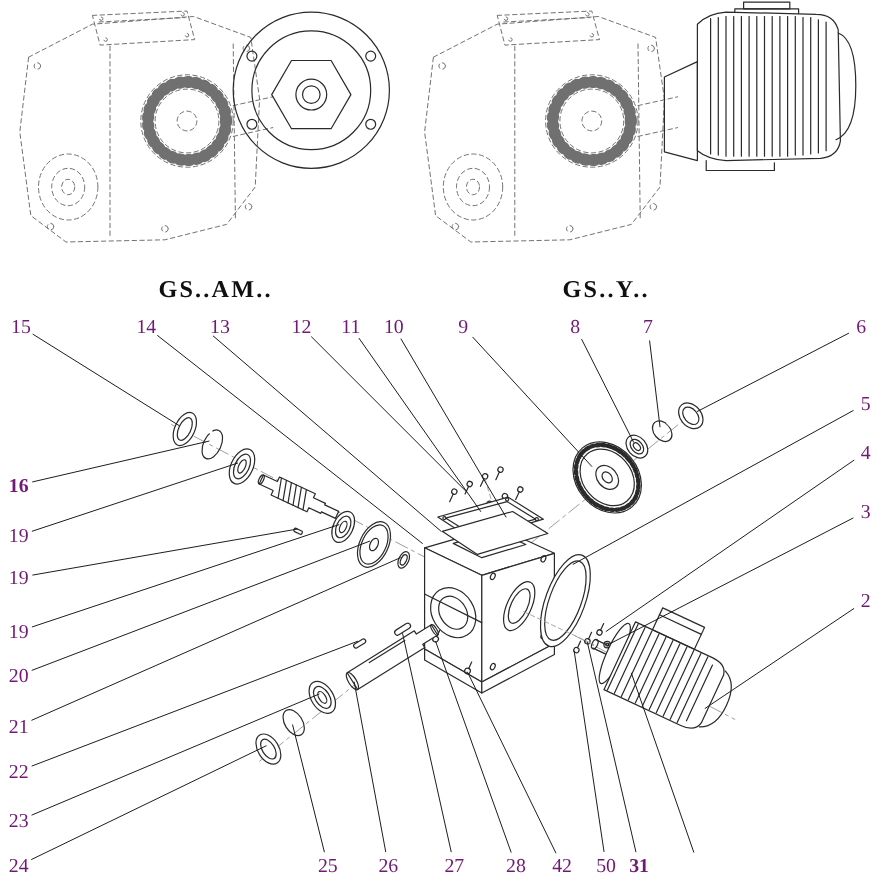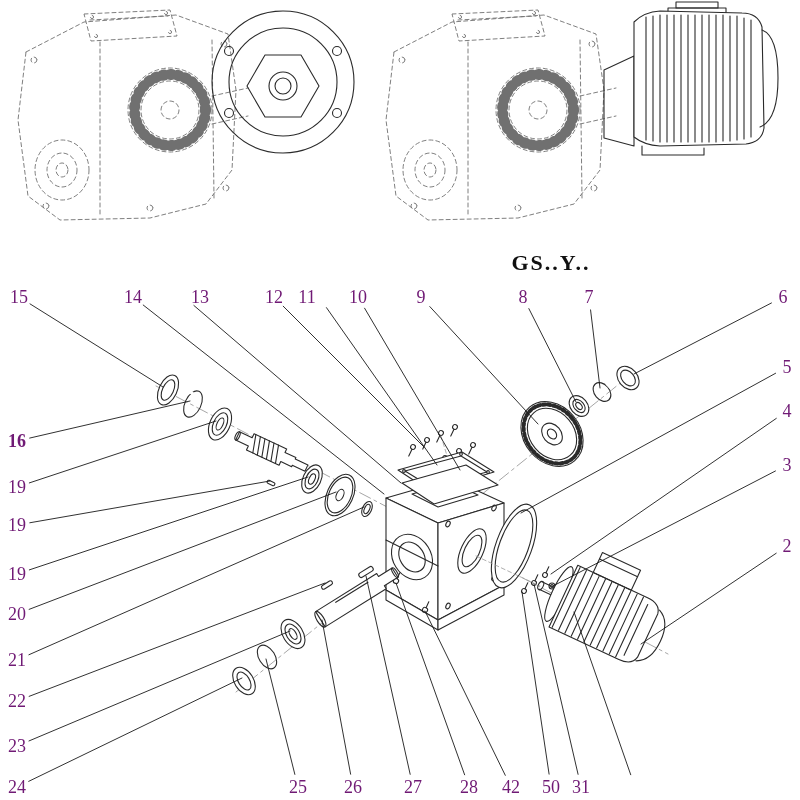--- a/index.html
+++ b/index.html
@@ -371,28 +371,29 @@
         <line x1="350.62735841807984" y1="774.2183501877205" x2="322" y2="620" class="leader-line"></line>
         <line x1="410.1735369020028" y1="774.3109848153744" x2="366" y2="576" class="leader-line"></line>
         <line x1="464.6200259169297" y1="774.7600724253927" x2="396" y2="583" class="leader-line"></line>
         <line x1="505.2926489562477" y1="775.3198397244139" x2="425" y2="611" class="leader-line"></line>
         <line x1="549.0876982298807" y1="774.1414191319572" x2="522" y2="592" class="leader-line"></line>
         <line x1="578.0677141605671" y1="774.3350207360667" x2="534" y2="584" class="leader-line"></line>
         <line x1="630.7210707615449" y1="774.7243833323008" x2="574" y2="612" class="leader-line"></line>
       </g>
   </svg>
 
+  <div class="variant-label" style="left:196px; top:250px">GS..AM..</div>
   <div class="variant-label" style="left:551px; top:250px">GS..Y..</div>
 
   <div id="callout-layer">
       <div class="callout" style="left: 19px; top: 297px;">15</div>
       <div class="callout" style="left: 133px; top: 297px;">14</div>
       <div class="callout" style="left: 184px; top: 297px; margin-left: 16px;">13</div>
       <div class="callout" style="left: 274px; top: 297px;">12</div>
-      <div class="callout" style="left: 307px; top: 297px;">11</div>
+      <div class="callout" style="left: 319px; top: 297px;">11</div>
       <div class="callout" style="left: 358px; top: 297px;">10</div>
       <div class="callout" style="left: 421px; top: 297px;">9</div>
       <div class="callout" style="left: 523px; top: 297px;">8</div>
       <div class="callout" style="left: 589px; top: 297px;">7</div>
       <div class="callout" style="left: 783px; top: 297px;">6</div>
       <div class="callout" style="left: 787px; top: 367px;">5</div>
       <div class="callout" style="left: 787px; top: 411px;">4</div>
       <div class="callout" style="left: 787px; top: 465px;">3</div>
       <div class="callout" style="left: 787px; top: 546px;">2</div>
       <div class="callout" style="left: 17px; top: 441px; font-weight: bold;">16</div>
@@ -403,16 +404,16 @@
       <div class="callout" style="left: 17px; top: 660px;">21</div>
       <div class="callout" style="left: 17px; top: 701px;">22</div>
       <div class="callout" style="left: 17px; top: 746px;">23</div>
       <div class="callout" style="left: 17px; top: 787px;">24</div>
       <div class="callout" style="left: 298px; top: 787px;">25</div>
       <div class="callout" style="left: 353px; top: 787px; text-align: right;">26</div>
       <div class="callout" style="left: 413px; top: 787px;">27</div>
       <div class="callout" style="left: 469px; top: 787px;">28</div>
       <div class="callout" style="left: 511px; top: 787px;">42</div>
       <div class="callout" style="left: 551px; top: 787px;">50</div>
-      <div class="callout" style="left: 581px; top: 787px;">31</div>
+      <div class="callout" style="left: 581px; top: 787px; font-weight: bold;">31</div>
       <div class="callout" style="left: 635px; top: 831px; margin-top: 46px;">32</div>
     </div>
 </div>
 
 </body></html>

